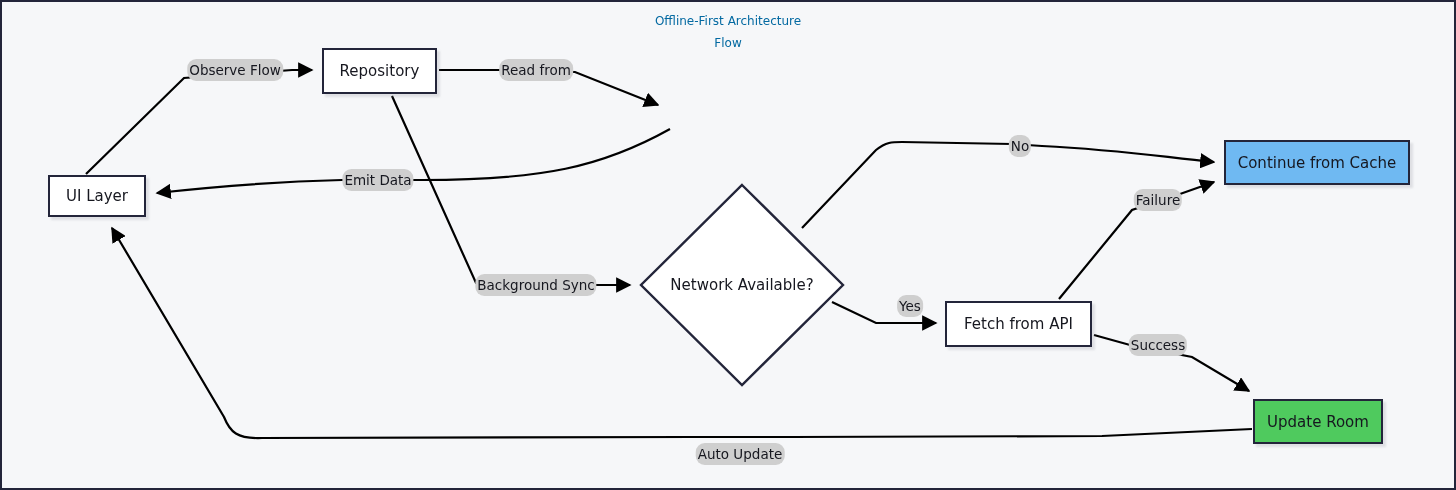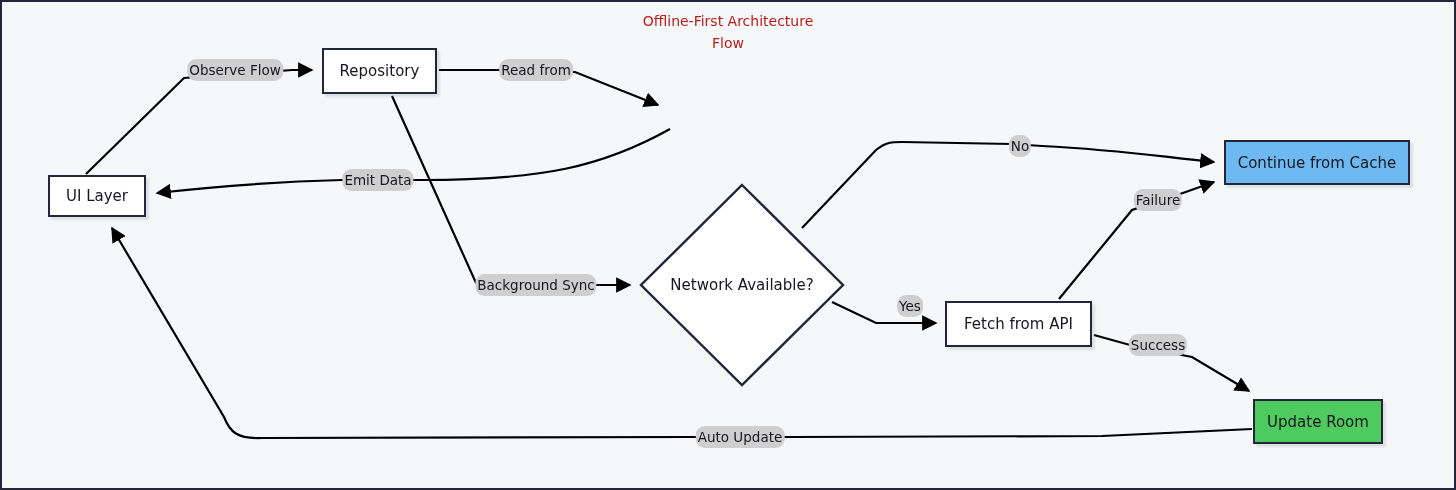--- a/index.html
+++ b/index.html
@@ -79,23 +79,23 @@
     transform: translate(-50%, -50%);
     border-radius: 9px;
   }
 
   .title {
     position: absolute;
     left: 0;
     top: 8px;
     width: 100%;
     text-align: center;
-    font-size: 14px;
+    font-size: 12px;
     line-height: 22px;
-    color: #b91c1c;
+    color: #0369a1;
     z-index: 5;
   }
   .title div { display: block; }
 </style>
 </head>
 <body>
 
 <div id="canvas">
 
   <div class="title">
@@ -160,15 +160,15 @@
   </div>
 
   <div class="edge-label" style="left:233px; top:68px;">Observe Flow</div>
   <div class="edge-label" style="left:534px; top:68px;">Read from</div>
   <div class="edge-label" style="left:376px; top:178px;">Emit Data</div>
   <div class="edge-label" style="left:534px; top:283px;">Background Sync</div>
   <div class="edge-label" style="left:1018px; top:144px;">No</div>
   <div class="edge-label" style="left:893px; top:304px;margin-left:15px;">Yes</div>
   <div class="edge-label" style="left:1156px; top:198px;">Failure</div>
   <div class="edge-label" style="left:1156px; top:343px;">Success</div>
-  <div class="edge-label" style="left:738px; top:435px;">Auto Update</div>
+  <div class="edge-label" style="left:738px; top:452px;">Auto Update</div>
 
 </div>
 
 </body></html>

